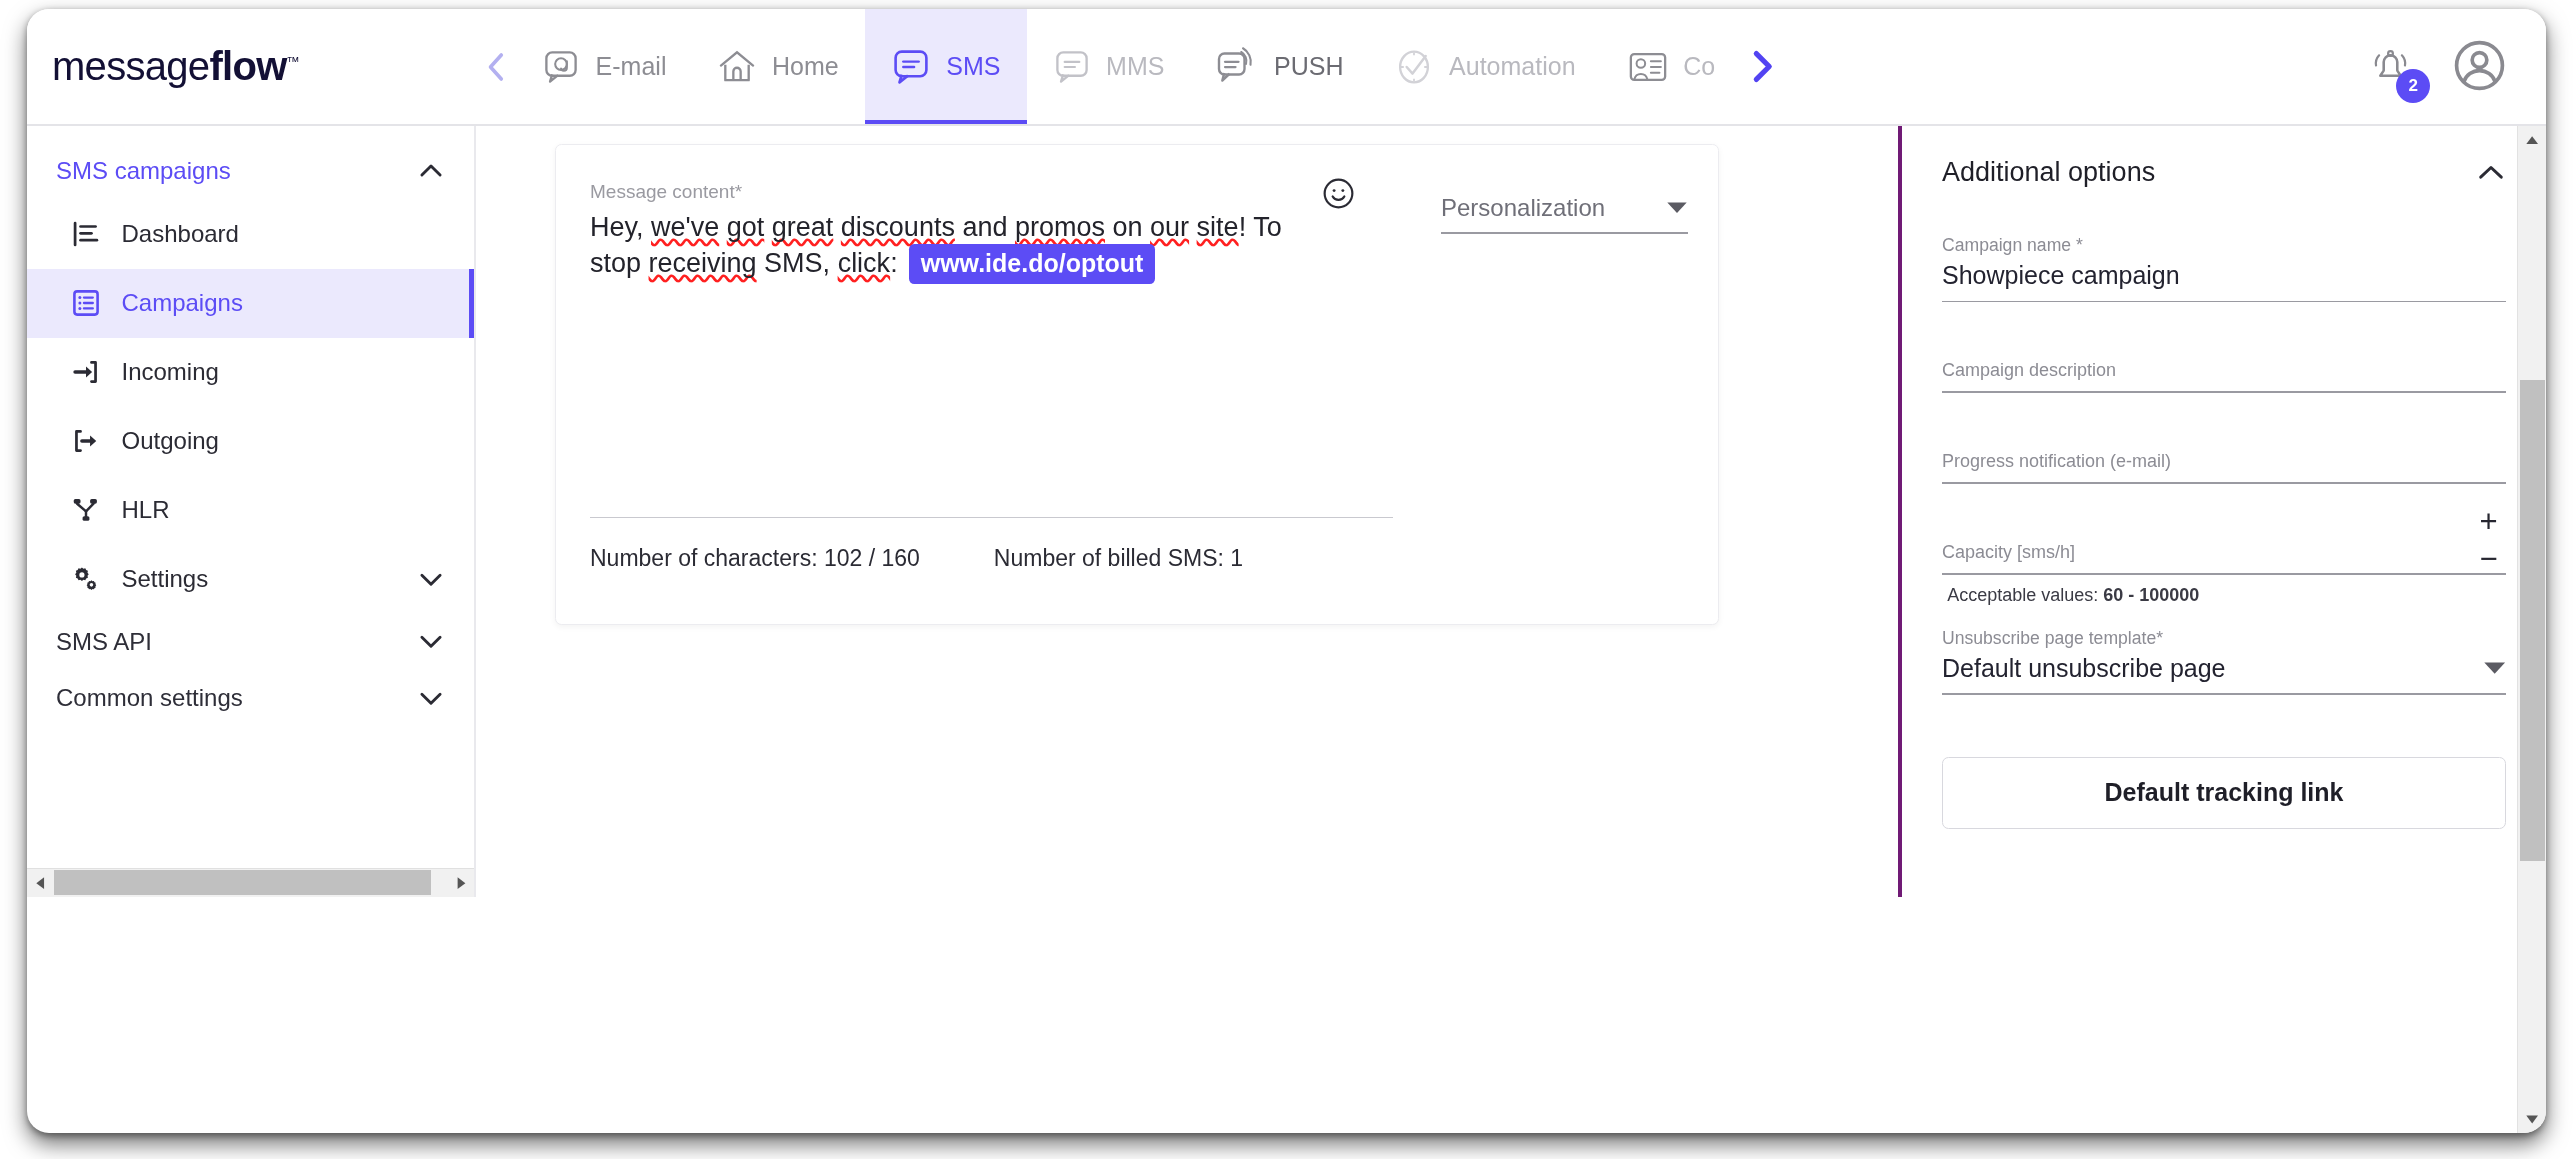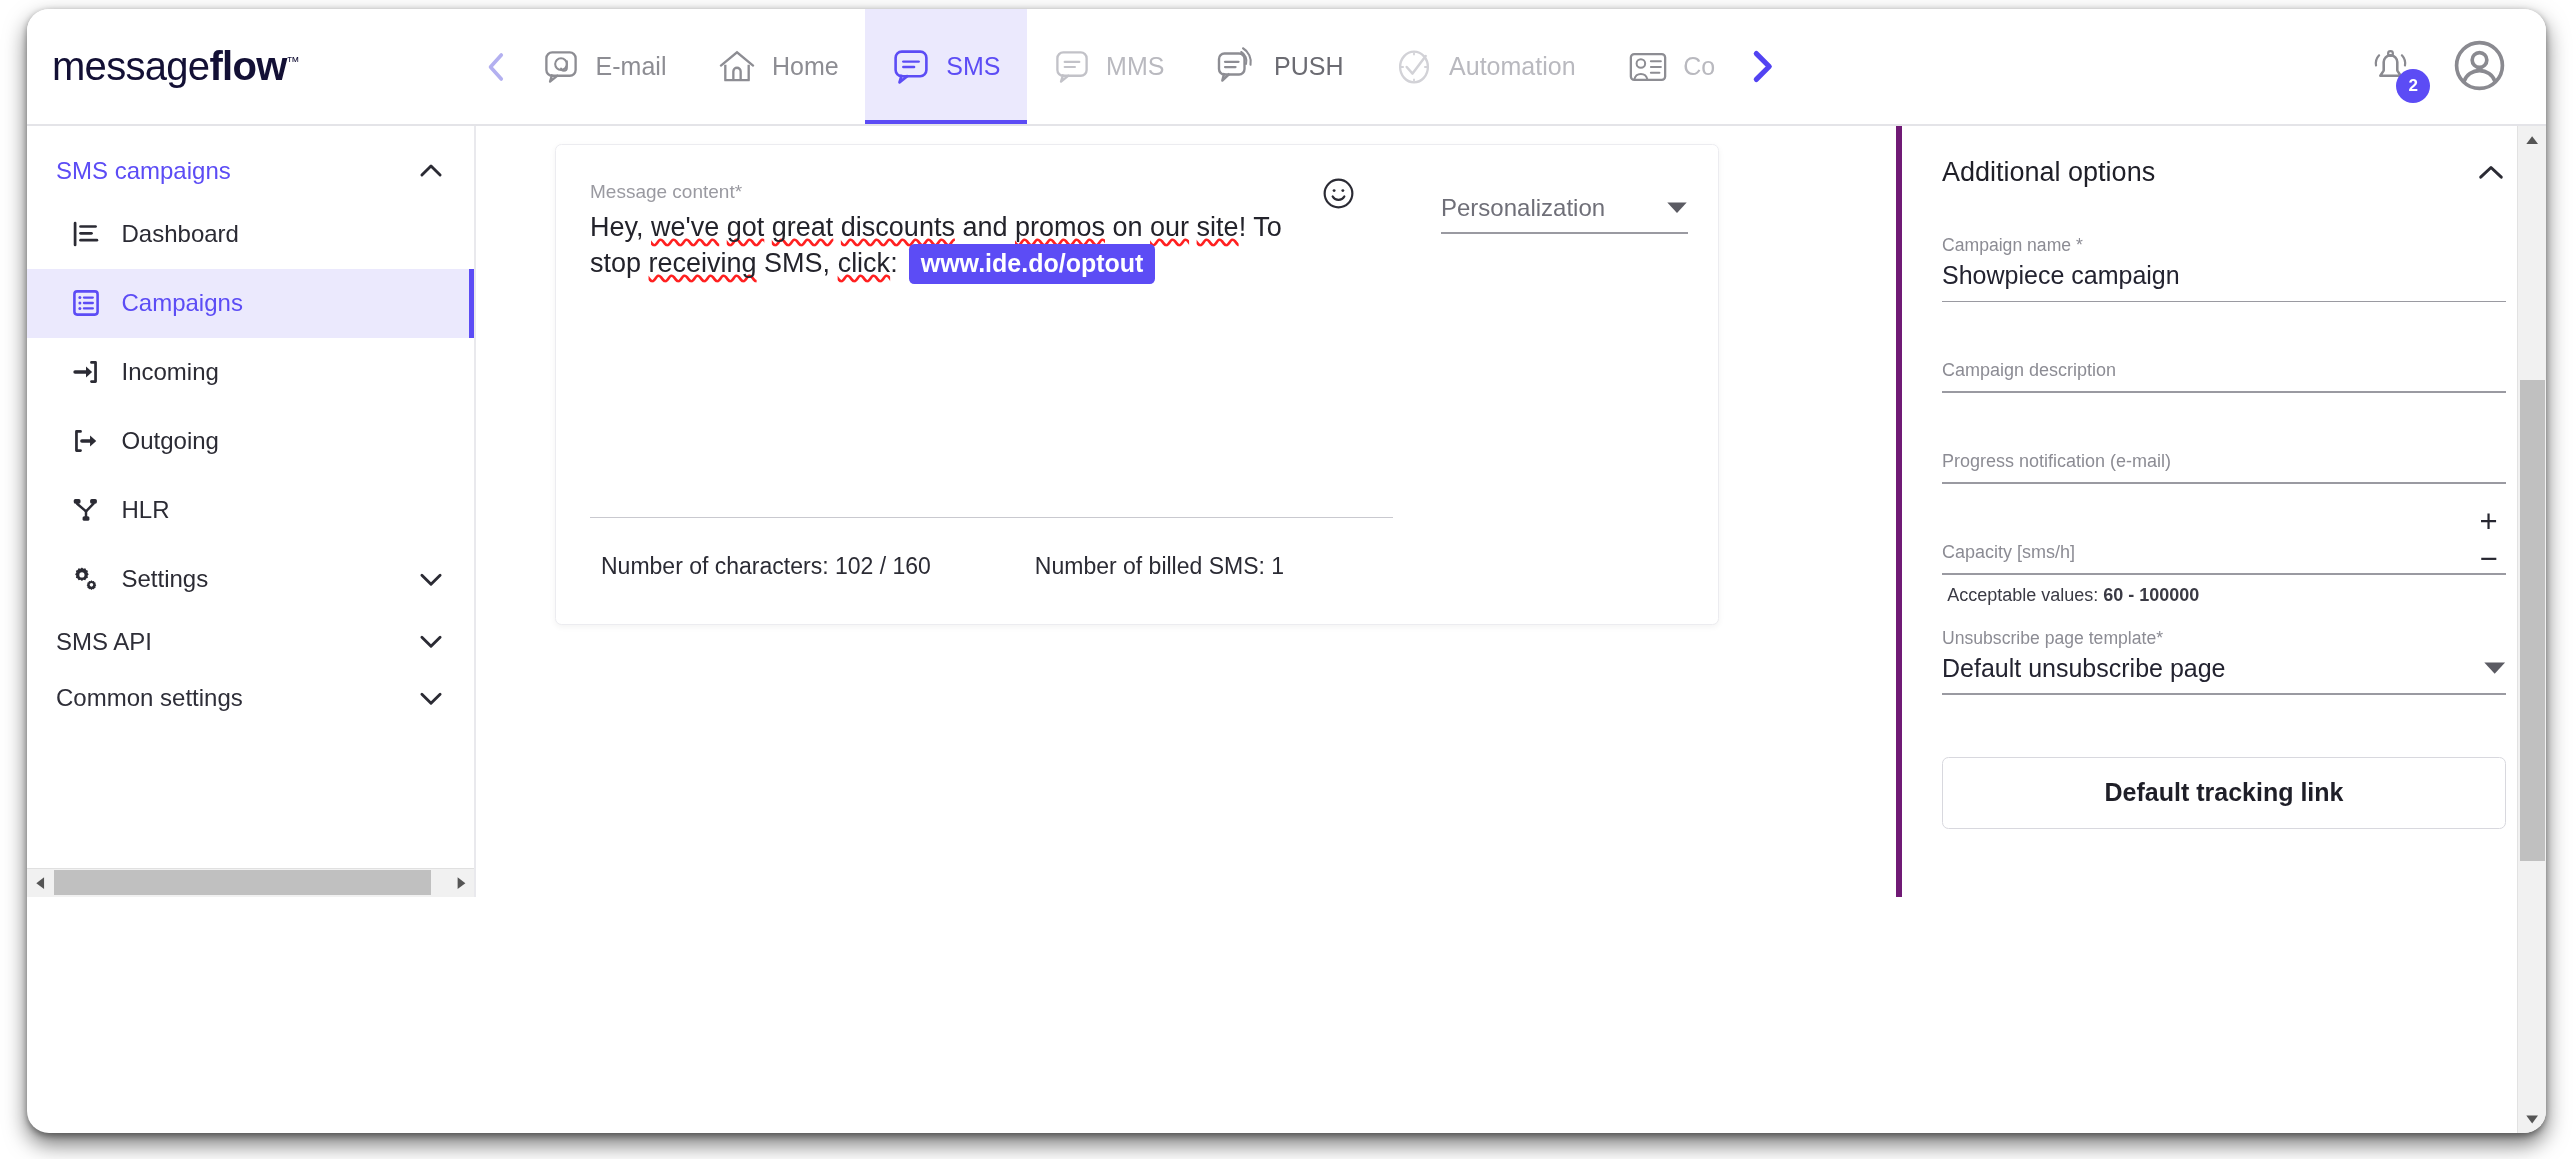--- a/index.html
+++ b/index.html
@@ -146,21 +146,21 @@
 
   
   .main-region {
     flex: 1 1 auto; position: relative;
     display: flex; min-width: 0;
     background: #fbfbfc;
   }
   .main-left {
     flex: 1 1 auto; position: relative;
     background: #ffffff;
-    border-right: 6px solid #701a75;
+    border-right: 4px solid #701a75;
     min-width: 0;
   }
 
   
   .msg-card {
     position: absolute; left: 79px; top: 18px;
     width: 1164px; height: 481px;
     background: #ffffff;
     border: 1.3px solid #ececf0;
     border-radius: 6.5px;
@@ -194,22 +194,22 @@
   }
   .pers-row { display: flex; align-items: center; justify-content: space-between; padding-bottom: 10.4px; }
   .pers-label { font-size: 24px; color: #6f6f78; }
   .pers-under { height: 1.3px; background: #9a9aa1; width: 100%; }
 
   .card-divider {
     position: absolute; left: 34px; right: 325px; bottom: 106px;
     height: 1.3px; background: #c9c9cf;
   }
   .card-footer {
-    position: absolute; left: 34px; bottom: 44px;
-    display: flex; gap: 104px; margin-left: 11px;
+    position: absolute; left: 34px; bottom: 52px;
+    display: flex; gap: 74px;
   }
   .card-footer span { font-size: 23px; color: #2b2b34; }
 
   
   .right-panel {
     width: 644px; flex: 0 0 auto;
     position: relative;
     background: #ffffff;
     padding: 31px 40px 0 40px;
   }

